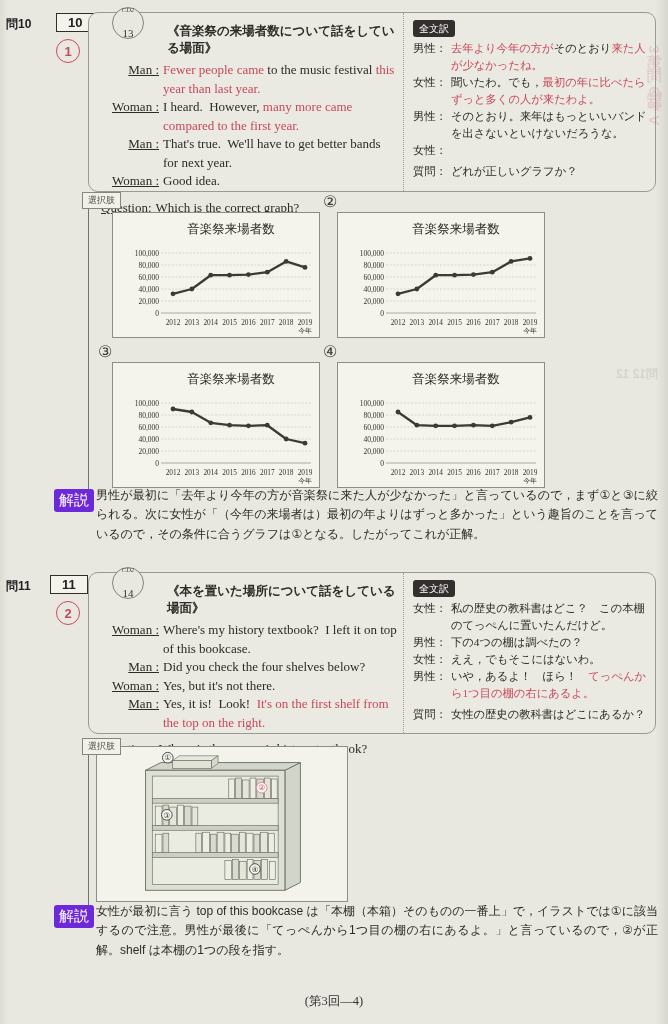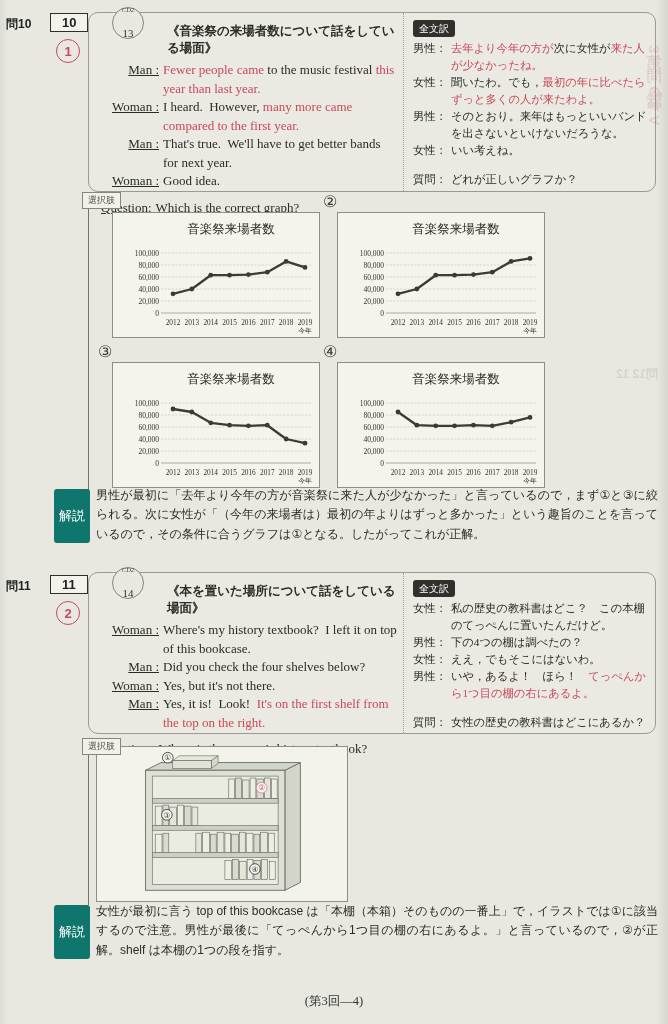--- a/index.html
+++ b/index.html
@@ -35,21 +35,21 @@
   .scene{font-size:12.5px;font-weight:bold;margin:2px 0 4px 66px;}
   .dl-line{display:flex;line-height:1.43;}
   .dl-speaker{white-space:pre;margin-right:4px;}
   .dl-body{flex:1;white-space:pre-wrap;}
   .en{font-size:13px;}
   .en .dl-speaker{min-width:58px;text-align:right;text-decoration:underline;}
   .en .q-line{margin-top:8px;}
   .en .q-line .dl-speaker{min-width:auto;}
   .ja{font-size:11.3px;}
   .ja .dl-line{line-height:1.5;}
-  .ja .q-line{margin-top:12px;justify-content:center;}
+  .ja .q-line{margin-top:4px;justify-content:center;}
   .badge-dark{display:inline-block;background:#332f2d;color:#fff;
     font-family:"Liberation Sans","DejaVu Sans",sans-serif;font-size:10px;
     padding:1.5px 6px;border-radius:3px;margin-bottom:3px;}
   .sentaku{border:1px solid #85867d;background:#f1f1ea;
     font-family:"Liberation Sans",sans-serif;font-size:9px;color:#4c4c45;padding:1px 5px;z-index:4;}
   .vline{width:1.2px;background:#72746a;}
 
   
   .chart-box{width:206px;height:124px;background:#f4f4ed;border:1px solid #8d8f85;}
   .chart-label{font-size:16px;color:#3a3a35;line-height:1;}
@@ -57,22 +57,22 @@
   .c-title{font-size:12.5px;font-family:"Liberation Serif",serif;fill:#28281f;}
   .c-ytick{font-size:7.5px;fill:#33332c;font-family:"Liberation Serif",serif;}
   .c-xtick{font-size:7.3px;fill:#33332c;font-family:"Liberation Serif",serif;}
   .c-xtick2{font-size:6.8px;fill:#33332c;font-family:"Liberation Serif",serif;}
   .c-grid{stroke:#c6c7bd;stroke-width:.7;stroke-dasharray:2 1.6;}
   .c-axis{stroke:#9a9b90;stroke-width:.8;}
   .c-line{fill:none;stroke:#3b3b36;stroke-width:2.3;stroke-linejoin:round;}
   .c-dot{fill:#3b3b36;}
 
   
-  .kaisetsu-badge{background:#0f766e;color:#fff;font-family:"Liberation Sans",sans-serif;
-    font-size:13px;padding:18px 5px;border-radius:3px;}
+  .kaisetsu-badge{background:#6d28d9;color:#fff;font-family:"Liberation Sans",sans-serif;
+    font-size:15px;padding:2px 5px;border-radius:3px;}
   .kaisetsu-text{font-family:"Liberation Sans","DejaVu Sans",sans-serif;font-size:12px;
     line-height:1.62;color:#2c2a26;text-align:justify;}
 
   
   .illus-box{width:250px;height:154px;background:#f3f3ec;border:1px solid #8d8f85;
     display:flex;align-items:center;justify-content:center;}
   .bk-frame{fill:#dde0d4;stroke:#71736a;stroke-width:1;}
   .bk-side{fill:#d2d5c9;stroke:#71736a;stroke-width:1;}
   .bk-inner{fill:#eaece1;stroke:#71736a;stroke-width:.7;}
   .bk-board{fill:#ccd0c2;stroke:#71736a;stroke-width:.7;}
@@ -87,21 +87,21 @@
   
   .bleed{transform:scaleX(-1);pointer-events:none;font-family:"Liberation Sans",sans-serif;}
   .bleed-top{writing-mode:vertical-rl;right:4px;top:42px;font-size:15px;font-weight:bold;
     color:#b8505f;opacity:.17;letter-spacing:3px;}
   .bleed-mid{right:10px;top:366px;font-size:12px;color:#55554e;opacity:.13;font-weight:bold;}
 </style>
 </head>
 <body>
 
 <span class="abs q-num" style="left:6px;top:16px">問10</span>
-<span class="abs q-idbox" style="left:50px;top:13px">10</span>
+<span class="abs q-idbox" style="left:56px;top:13px">10</span>
 <span class="abs ans-circle" style="left:56px;top:39px">1</span>
 <span class="abs cd-icon" style="left:112px;top:7px">
   <span class="cd-t">CD2</span>
   <span class="cd-n">13</span>
 </span>
 
 <div class="abs dialog-box" style="left:88px;top:12px;width:566px;height:178px">
   <div class="pane-en en">
     <div class="scene">《音楽祭の来場者数について話をしている場面》</div>
     <div>
@@ -125,33 +125,32 @@
           <span class="dl-speaker">Question:</span>
           <span class="dl-body"><span>Which is the correct graph?</span></span>
         </div>
       </div>
   </div>
   <div class="pane-ja ja">
     <span class="badge-dark">全文訳</span>
     <div>
         <div class="dl-line">
           <span class="dl-speaker">男性：</span>
-          <span class="dl-body"><span class="red">去年より今年の方が</span><span>次に女性が</span><span class="red">来た人が少なかったね。</span></span>
+          <span class="dl-body"><span class="red">去年より今年の方が</span><span>そのとおり</span><span class="red">来た人が少なかったね。</span></span>
         </div>
         <div class="dl-line">
           <span class="dl-speaker">女性：</span>
           <span class="dl-body"><span>聞いたわ。でも，</span><span class="red">最初の年に比べたらずっと多くの人が来たわよ。</span></span>
         </div>
         <div class="dl-line">
           <span class="dl-speaker">男性：</span>
           <span class="dl-body"><span>そのとおり。来年はもっといいバンドを出さないといけないだろうな。</span></span>
         </div>
         <div class="dl-line">
           <span class="dl-speaker">女性：</span>
-          <span class="dl-body"><span>いい考えね。</span></span>
         </div>
         <div class="dl-line q-line">
           <span class="dl-speaker">質問：</span>
           <span class="dl-body"><span>どれが正しいグラフか？</span></span>
         </div>
       </div>
   </div>
 </div>
 
 <span class="abs sentaku" style="left:82px;top:192px">選択肢</span>

